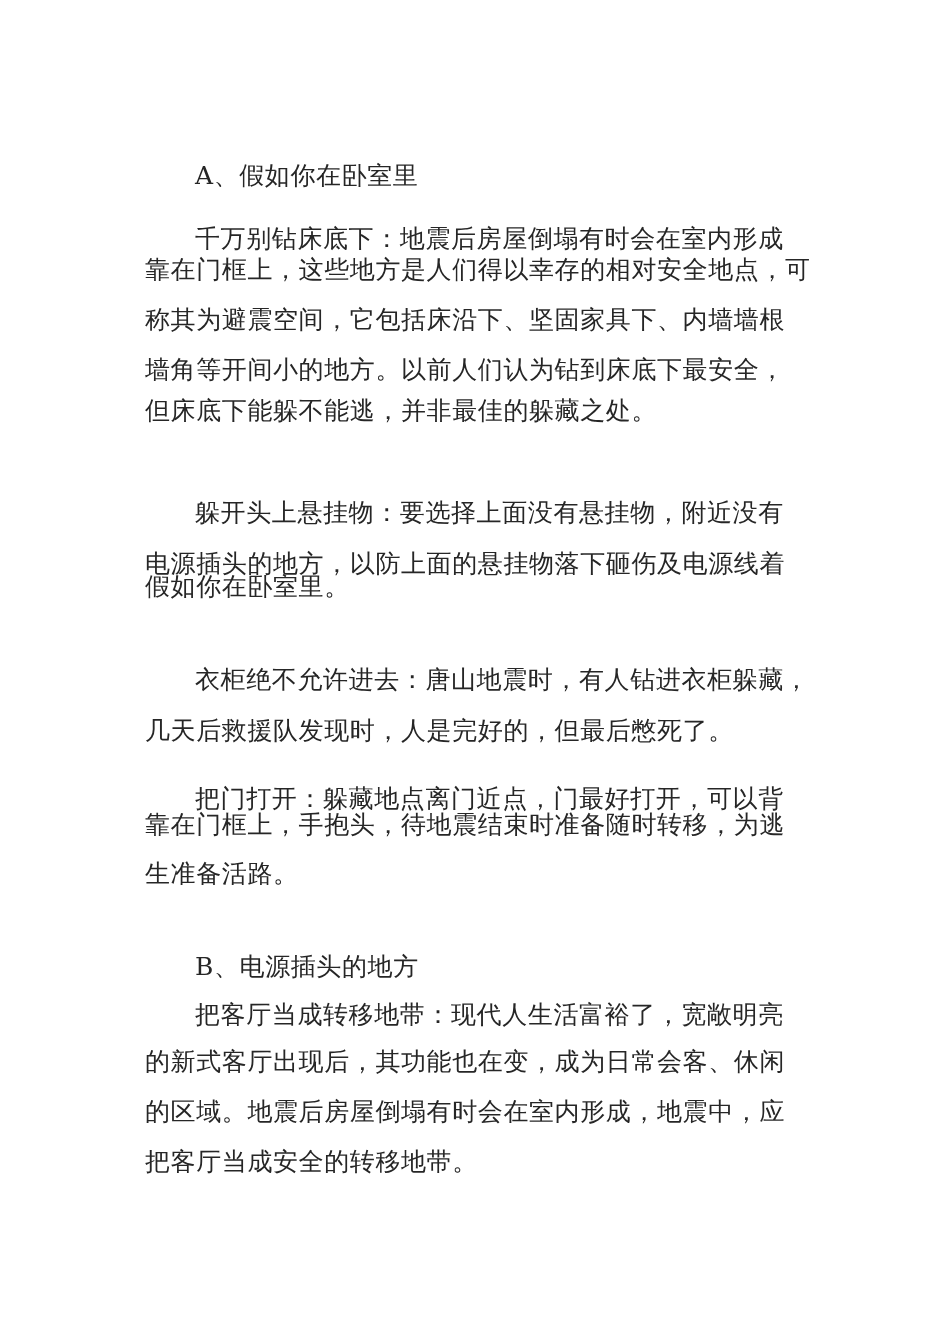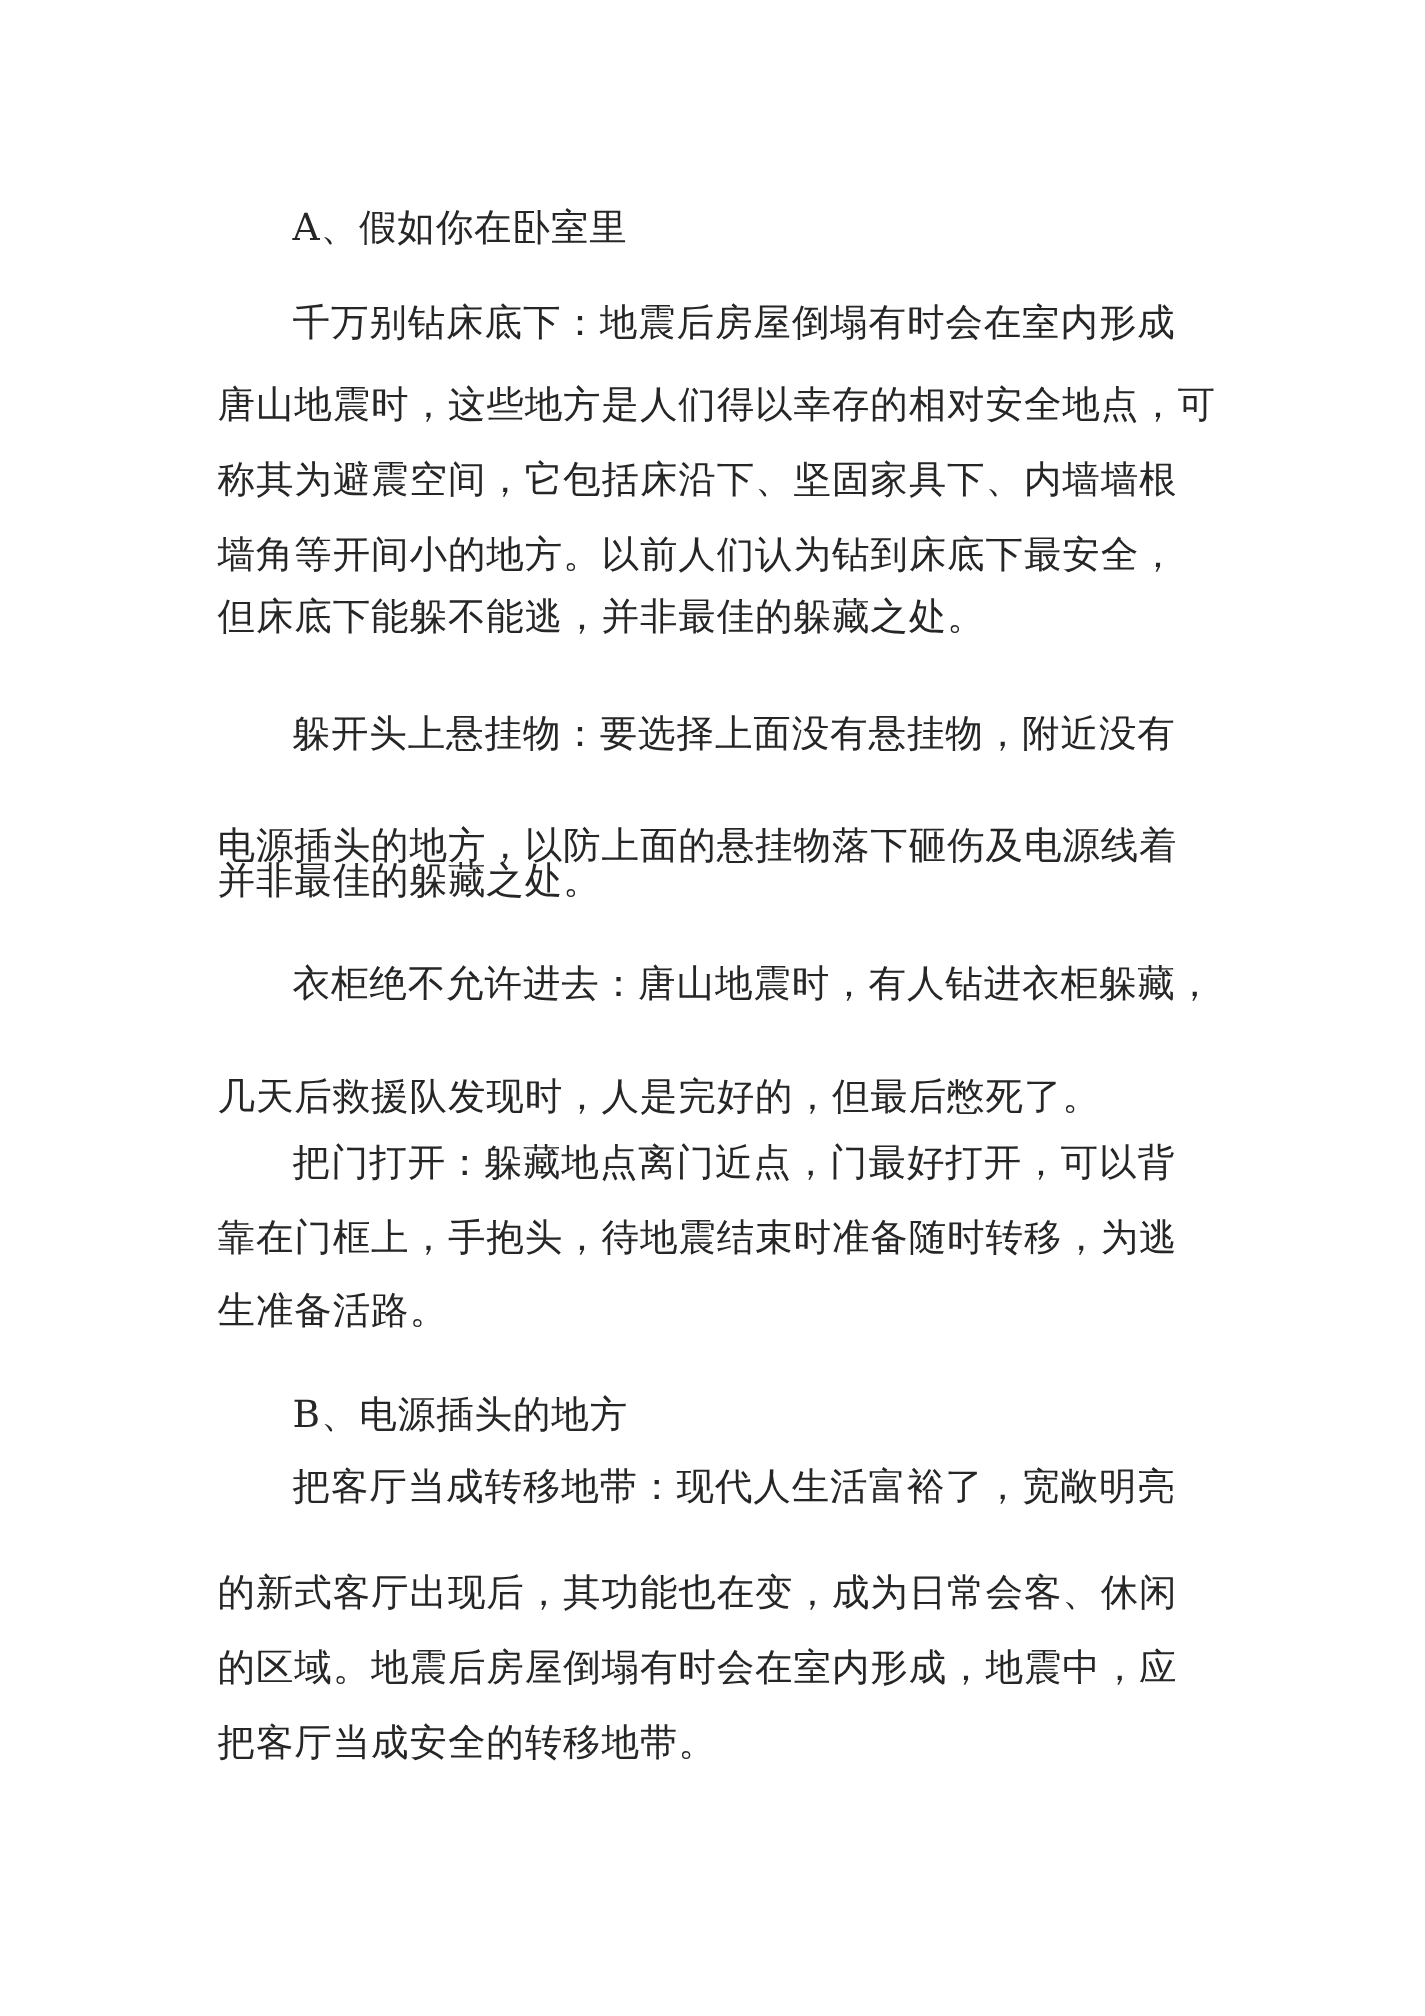--- a/index.html
+++ b/index.html
@@ -23,38 +23,38 @@
     }
     .line {
       position: absolute;
       left: 0;
       white-space: nowrap;
       font-size: 25px;
       line-height: 30px;
       letter-spacing: 0.6px;
       color: #262626;
     }
-    .indent { left: 50px; }
+    .indent { left: 50px; margin-top: 24px; }
   </style>
 </head>
 <body>
 
 <div class="page">
 
   <div class="line indent" style="top:137px">A、假如你在卧室里</div>
 
   <div class="line indent" style="top:200px">千万别钻床底下：地震后房屋倒塌有时会在室内形成</div>
-  <div class="line" style="top:255px">唐山地震时，这些地方是人们得以幸存的相对安全地点，可</div>
+  <div class="line" style="top:255px">靠在门框上，这些地方是人们得以幸存的相对安全地点，可</div>
   <div class="line" style="top:305px">称其为避震空间，它包括床沿下、坚固家具下、内墙墙根</div>
   <div class="line" style="top:355px">墙角等开间小的地方。以前人们认为钻到床底下最安全，</div>
   <div class="line" style="top:396px">但床底下能躲不能逃，并非最佳的躲藏之处。</div>
 
   <div class="line indent" style="top:474px">躲开头上悬挂物：要选择上面没有悬挂物，附近没有</div>
   <div class="line" style="top:549px">电源插头的地方，以防上面的悬挂物落下砸伤及电源线着</div>
-  <div class="line" style="top:572px">并非最佳的躲藏之处。</div>
+  <div class="line" style="top:572px">假如你在卧室里。</div>
 
   <div class="line indent" style="top:641px">衣柜绝不允许进去：唐山地震时，有人钻进衣柜躲藏，</div>
   <div class="line" style="top:716px">几天后救援队发现时，人是完好的，但最后憋死了。</div>
 
   <div class="line indent" style="top:760px">把门打开：躲藏地点离门近点，门最好打开，可以背</div>
   <div class="line" style="top:810px">靠在门框上，手抱头，待地震结束时准备随时转移，为逃</div>
   <div class="line" style="top:859px">生准备活路。</div>
 
   <div class="line indent" style="top:928px">B、电源插头的地方</div>
 

